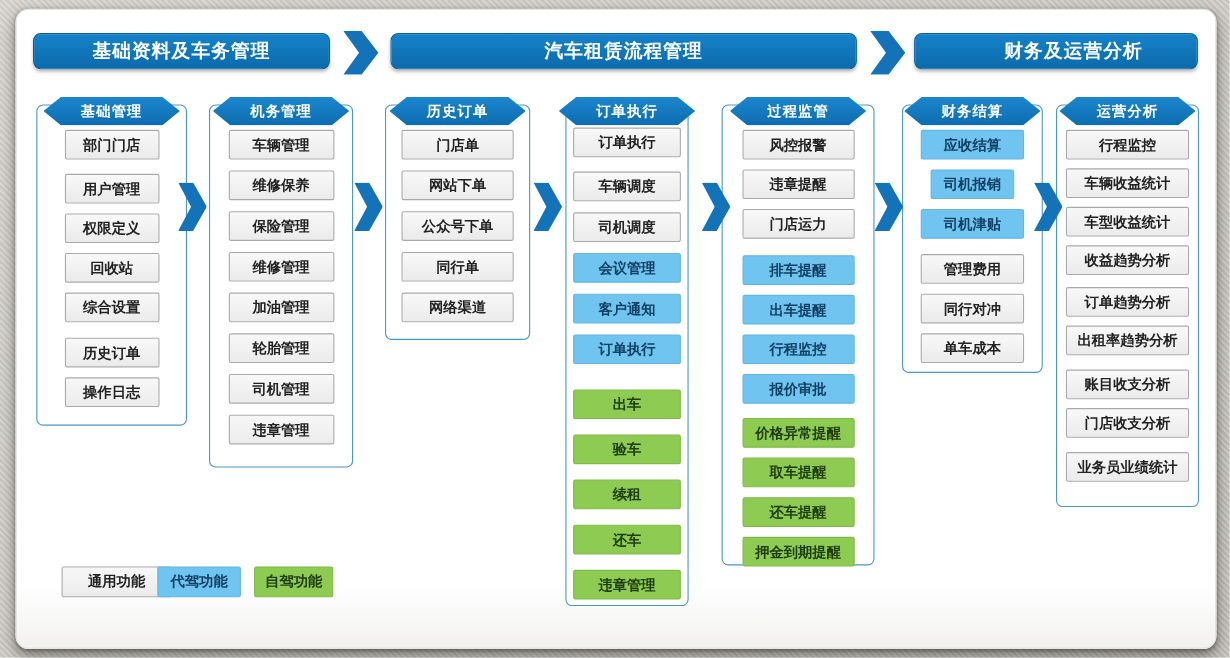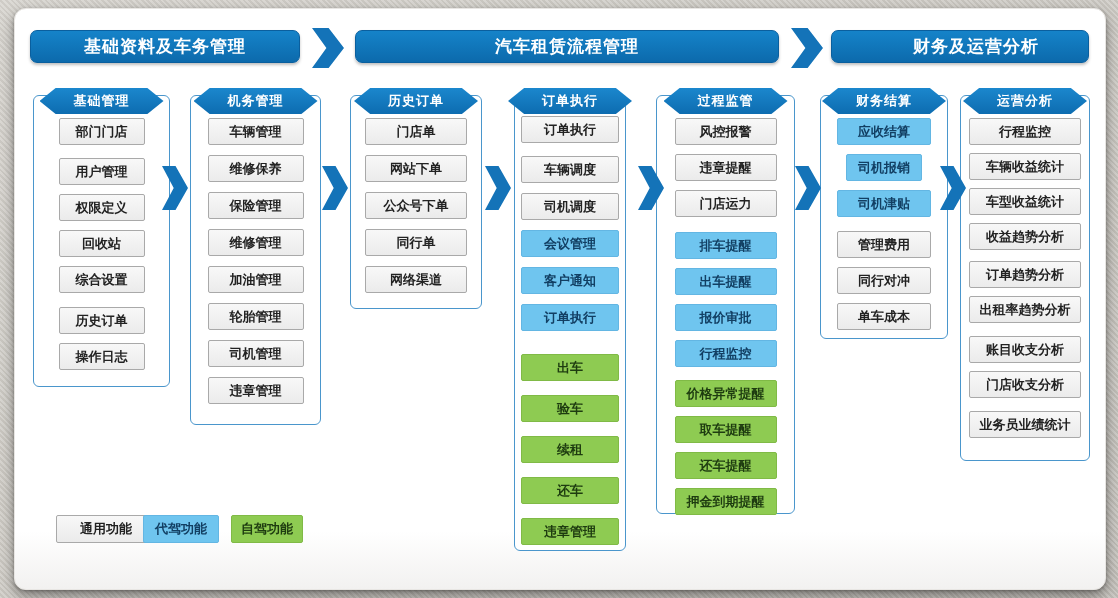--- a/index.html
+++ b/index.html
@@ -109,22 +109,22 @@
       <div class="box box--selfdrive" style="width: 98px; margin-top: 14px;">还车</div>
       <div class="box box--selfdrive" style="width: 98px; margin-top: 14px;">违章管理</div>
     </div>
     <div class="column" style="left: 656px; top: 95px; width: 139px; height: 419px;">
       <div class="ribbon">过程监管</div>
       <div class="box box--common" style="width: 102px; margin-top: 22px;">风控报警</div>
       <div class="box box--common" style="width: 102px; margin-top: 9px;">违章提醒</div>
       <div class="box box--common" style="width: 102px; margin-top: 9px;">门店运力</div>
       <div class="box box--chauffeur" style="width: 102px; margin-top: 15px;">排车提醒</div>
       <div class="box box--chauffeur" style="width: 102px; margin-top: 9px;">出车提醒</div>
+      <div class="box box--chauffeur" style="width: 102px; margin-top: 9px;">行程监控</div>
       <div class="box box--chauffeur" style="width: 102px; margin-top: 9px;">报价审批</div>
-      <div class="box box--chauffeur" style="width: 102px; margin-top: 9px;">行程监控</div>
       <div class="box box--selfdrive" style="width: 102px; margin-top: 13px;">价格异常提醒</div>
       <div class="box box--selfdrive" style="width: 102px; margin-top: 9px;">取车提醒</div>
       <div class="box box--selfdrive" style="width: 102px; margin-top: 9px;">还车提醒</div>
       <div class="box box--selfdrive" style="width: 102px; margin-top: 9px;">押金到期提醒</div>
     </div>
     <div class="column" style="left: 820px; top: 95px; width: 128px; height: 244px;">
       <div class="ribbon">财务结算</div>
       <div class="box box--chauffeur" style="width: 94px; margin-top: 22px;">应收结算</div>
       <div class="box box--chauffeur" style="width: 76px; margin-top: 9px;">司机报销</div>
       <div class="box box--chauffeur" style="width: 94px; margin-top: 9px;">司机津贴</div>

